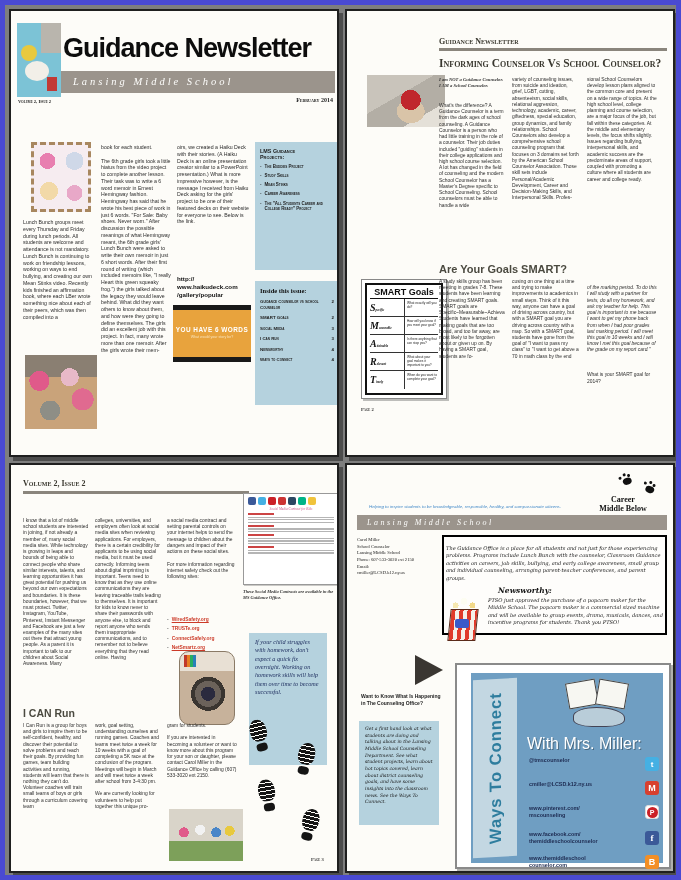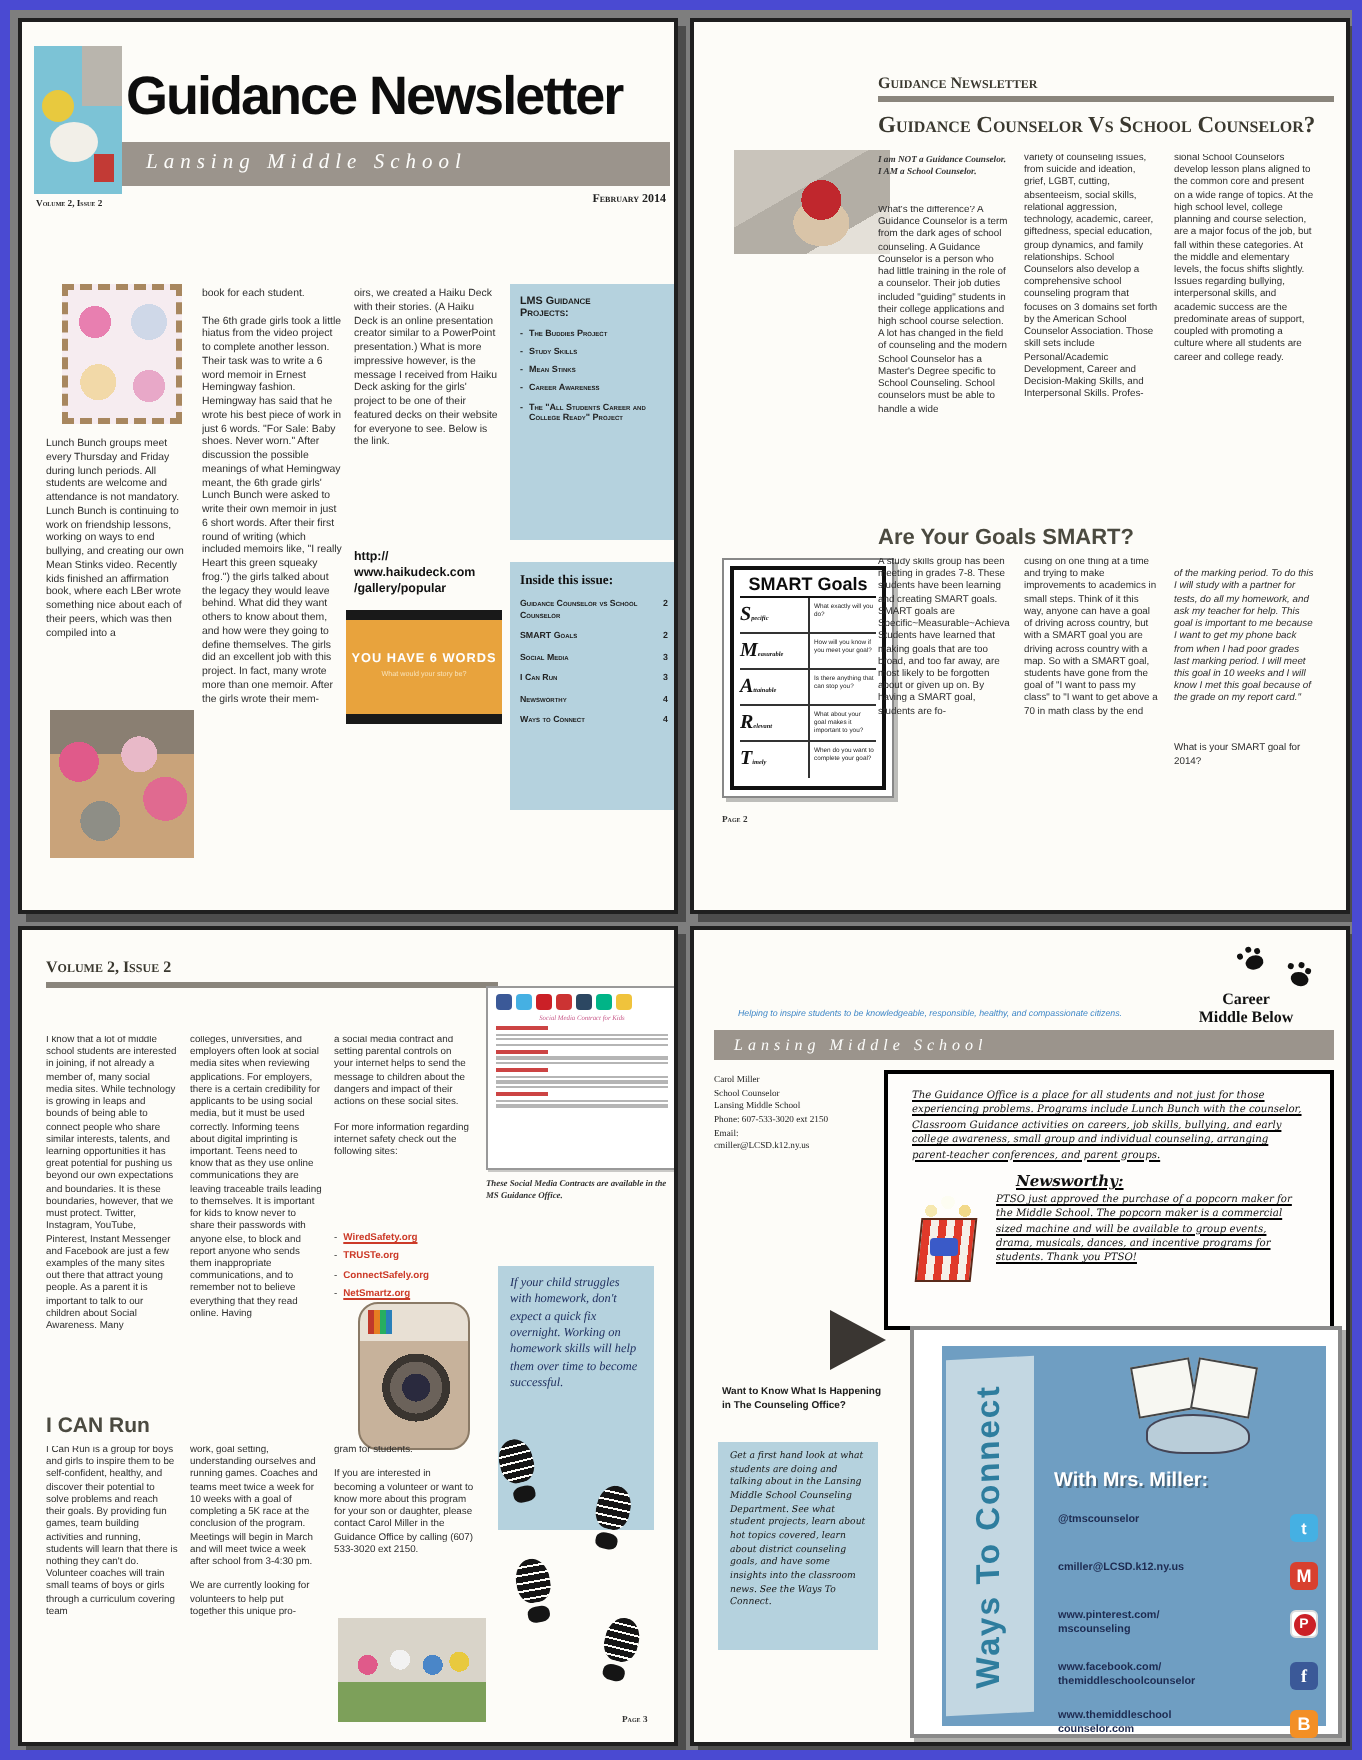--- a/index.html
+++ b/index.html
@@ -135,21 +135,21 @@
   .paw .pad { left: 3px; top: 5px; width: 9px; height: 7px; }
   .paw .t1 { left: 0; top: 2px; width: 3.4px; height: 3.4px; }
   .paw .t2 { left: 4.6px; top: 0; width: 3.4px; height: 3.4px; }
   .paw .t3 { left: 9px; top: 2px; width: 3.4px; height: 3.4px; }
   .p4-logo { left: 228px; top: 30px; width: 96px; text-align: center; font-family: "Liberation Serif", serif; font-weight: bold; color: #111; }
   .p4-logo .l1 { font-size: 8px; }
   .p4-logo .l2 { font-size: 8px; }
   .p4-tag { left: 22px; top: 39px; width: 204px; font-style: italic; font-size: 4.4px; color: #3f87c7; }
   .p4-bar { left: 10px; top: 50px; width: 310px; height: 15px; font-size: 8px; line-height: 15px; padding-left: 10px; letter-spacing: 2.5px; }
   .p4-contact { left: 10px; top: 72px; width: 82px; font-family: "Liberation Serif", serif; font-size: 4.6px; line-height: 1.45; color: #222; white-space: pre-line; }
-  .p4-box { left: 95px; top: 70px; width: 225px; height: 130px; border: 2px solid #000; background: #fefdfb; padding: 8px 12px 4px; text-decoration: underline; }
+  .p4-box { left: 95px; top: 70px; width: 225px; height: 100px; border: 2px solid #000; background: #fefdfb; padding: 8px 2px 4px; }
   .scriptxt { font-family: "DejaVu Serif", serif; font-style: italic; font-size: 5.1px; line-height: 1.45; color: #161616; }
   .news-title { font-family: "DejaVu Serif", serif; font-style: italic; font-weight: bold; font-size: 7.5px; color: #111; margin: 4px 0 2px 52px; }
   .newsrow { display: flex; gap: 6px; }
   .popcorn { width: 36px; height: 46px; position: relative; flex: none; }
   .popcorn .dots { position: absolute; top: 0; left: 4px; width: 28px; height: 14px; background:
       radial-gradient(circle at 20% 60%, #f6e8b0 0 3px, transparent 3px),
       radial-gradient(circle at 50% 30%, #fdfdf2 0 3.4px, transparent 3.4px),
       radial-gradient(circle at 80% 60%, #f2d98a 0 3px, transparent 3px); }
   .popcorn .bag { position: absolute; top: 12px; left: 3px; width: 28px; height: 32px; transform: skewX(-6deg);
       background: repeating-linear-gradient(90deg, #e03a2a 0 4px, #f5f0e8 4px 8px); border: 1px solid #5a2a1a; }
@@ -157,21 +157,21 @@
   .p4-tri { left: 68px; top: 190px; width: 0; height: 0; border-top: 15px solid transparent; border-bottom: 15px solid transparent; border-left: 28px solid #3a3632; }
   .poster { left: 108px; top: 198px; width: 216px; height: 206px; background: #fff; border: 2px solid #8a8a8a; box-shadow: 2px 2px 0 rgba(0,0,0,.3); }
   .poster-blue { position: absolute; left: 14px; top: 8px; width: 192px; height: 190px; background: #6f9ec2; }
   .ways-strip { position: absolute; left: 2px; top: 6px; width: 44px; height: 178px; background: #c3d7e2; transform: skewY(-3deg); }
   .ways-label { writing-mode: vertical-rl; transform: rotate(180deg); height: 100%; width: 100%; display: flex; align-items: center; justify-content: center; font-weight: bold; font-size: 16.5px; color: #2e7d9e; letter-spacing: 1px; }
   .bookart { position: absolute; left: 92px; top: 4px; width: 72px; height: 52px; }
   .bookart .pg { position: absolute; width: 30px; height: 26px; background: #f7f7f2; border: 1px solid #444; top: 4px; }
   .bookart .pgl { left: 4px; transform: rotate(-10deg); }
   .bookart .pgr { left: 34px; transform: rotate(10deg); }
   .bookart .hand { position: absolute; left: 10px; top: 30px; width: 52px; height: 20px; background: #b9cdd9; border: 1px solid #445; border-radius: 50% 60% 40% 40%; }
-  .connect-head { position: absolute; left: 56px; top: 62px; width: 136px; font-weight: bold; font-size: 10px; color: #fff; text-shadow: 1px 1px 0 rgba(0,0,0,.35); }
+  .connect-head { position: absolute; left: 56px; top: 62px; width: 136px; font-weight: normal; font-size: 16px; color: #fff; text-shadow: 1px 1px 0 rgba(0,0,0,.35); }
   .connect-row { position: absolute; left: 58px; width: 130px; display: flex; justify-content: space-between; align-items: flex-start; }
   .connect-row .handle { font-weight: bold; font-size: 5.4px; line-height: 1.3; color: #1d2a50; white-space: pre-line; width: 108px; }
   .sicon { width: 14px; height: 14px; border-radius: 3px; display: flex; align-items: center; justify-content: center; color: #fff; font-weight: bold; font-size: 9px; flex: none; }
   .ic-twitter { background: #45b0e3; font-size: 8px; }
   .ic-gmail { background: #d8402f; }
   .ic-facebook { background: #3b5998; font-family: "Liberation Serif", serif; }
   .ic-blogger { background: #f38f25; }
   .ic-pinterest { background: #fff; border: 1px solid #ddd; }
   .ic-pinterest .pcirc { width: 11px; height: 11px; border-radius: 50%; background: #cb2027; color: #fff; font-size: 7px; font-weight: bold; display: flex; align-items: center; justify-content: center; }
   .want-title { left: 14px; top: 228px; width: 80px; font-weight: bold; font-size: 5px; line-height: 1.35; color: #1c1c1c; }
@@ -242,21 +242,21 @@
       <div class="toc-row">
         <span class="lbl">Ways to Connect</span>
         <span>4</span>
       </div>
     </div>
   </div>
 
   <div class="page p2">
     <div class="abs serifcaps p2-header">Guidance Newsletter</div>
     <div class="abs rule p2-rule"></div>
-    <div class="abs serifcaps p2-head">Guidance Counselor Vs School Counselor?</div>
+    <div class="abs serifcaps p2-head">Informing Counselor Vs School Counselor?</div>
     <div class="abs apple"></div>
     <div class="abs p2-intro">I am NOT a Guidance Counselor.  I AM a School Counselor.</div>
     <div class="coltext p2-c1">What's the difference? A Guidance Counselor is a term from the dark ages of school counseling. A Guidance Counselor is a person who had little training in the role of a counselor. Their job duties included "guiding" students in their college applications and high school course selection. A lot has changed in the field of counseling and the modern School Counselor has a Master's Degree specific to School Counseling. School counselors must be able to handle a wide</div>
     <div class="coltext p2-c2">variety of counseling issues, from suicide and ideation, grief, LGBT, cutting, absenteeism, social skills, relational aggression, technology, academic, career, giftedness, special education, group dynamics, and family relationships. School Counselors also develop a comprehensive school counseling program that focuses on 3 domains set forth by the American School Counselor Association. Those skill sets include Personal/Academic Development, Career and Decision-Making Skills, and Interpersonal Skills. Profes-</div>
     <div class="coltext p2-c3">sional School Counselors develop lesson plans aligned to the common core and present on a wide range of topics. At the high school level, college planning and course selection, are a major focus of the job, but fall within these categories. At the middle and elementary levels, the focus shifts slightly. Issues regarding bullying, interpersonal skills, and academic success are the predominate areas of support, coupled with promoting a culture where all students are career and college ready.</div>
     <div class="abs p2-smarthead">Are Your Goals SMART?</div>
     <div class="abs smartbox">
       <div class="inner">
         <div class="smart-title">SMART Goals</div>
         <div class="smart-row">

